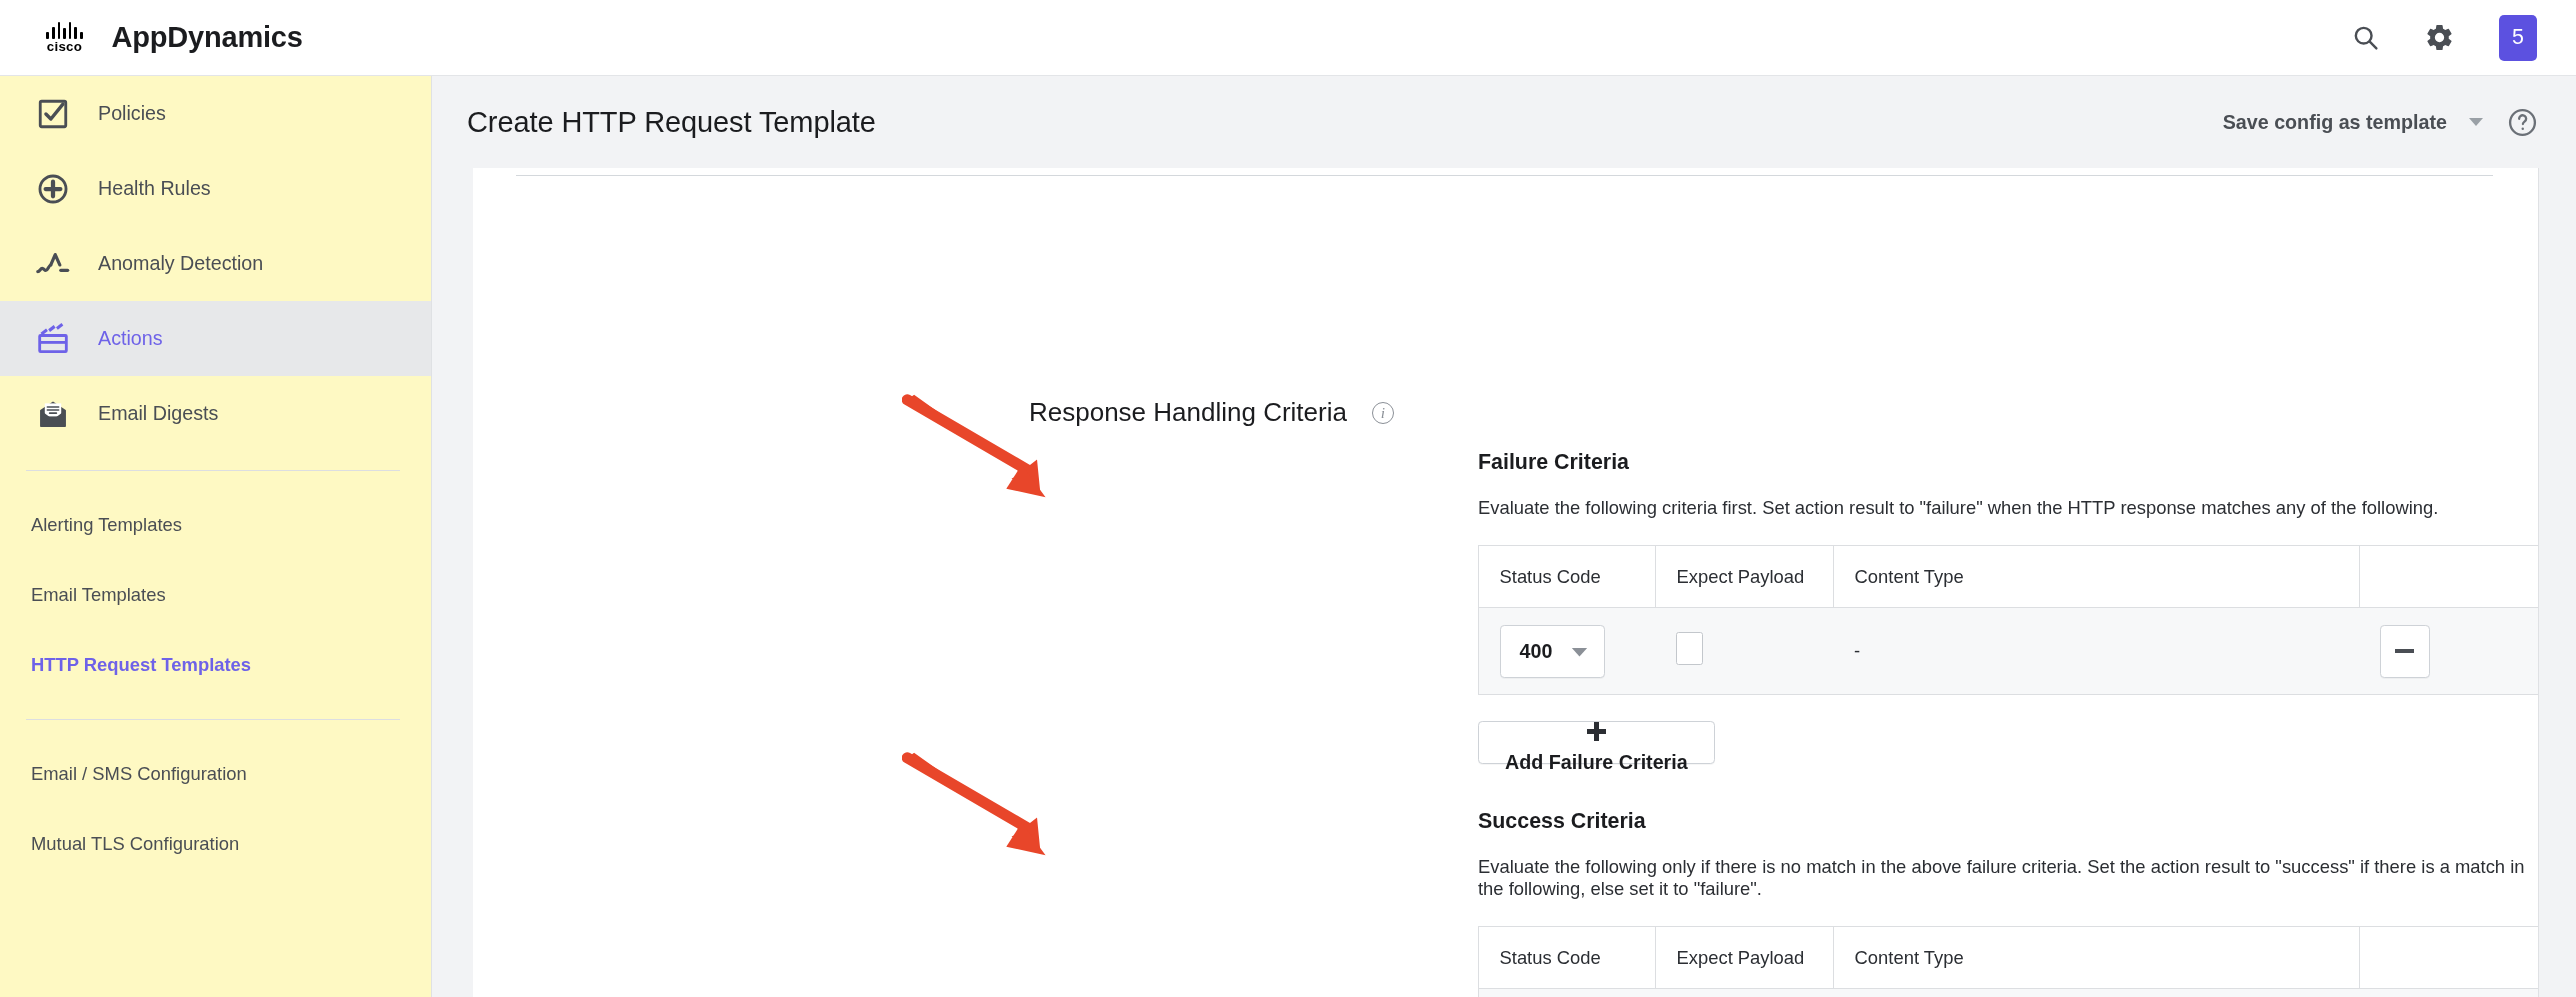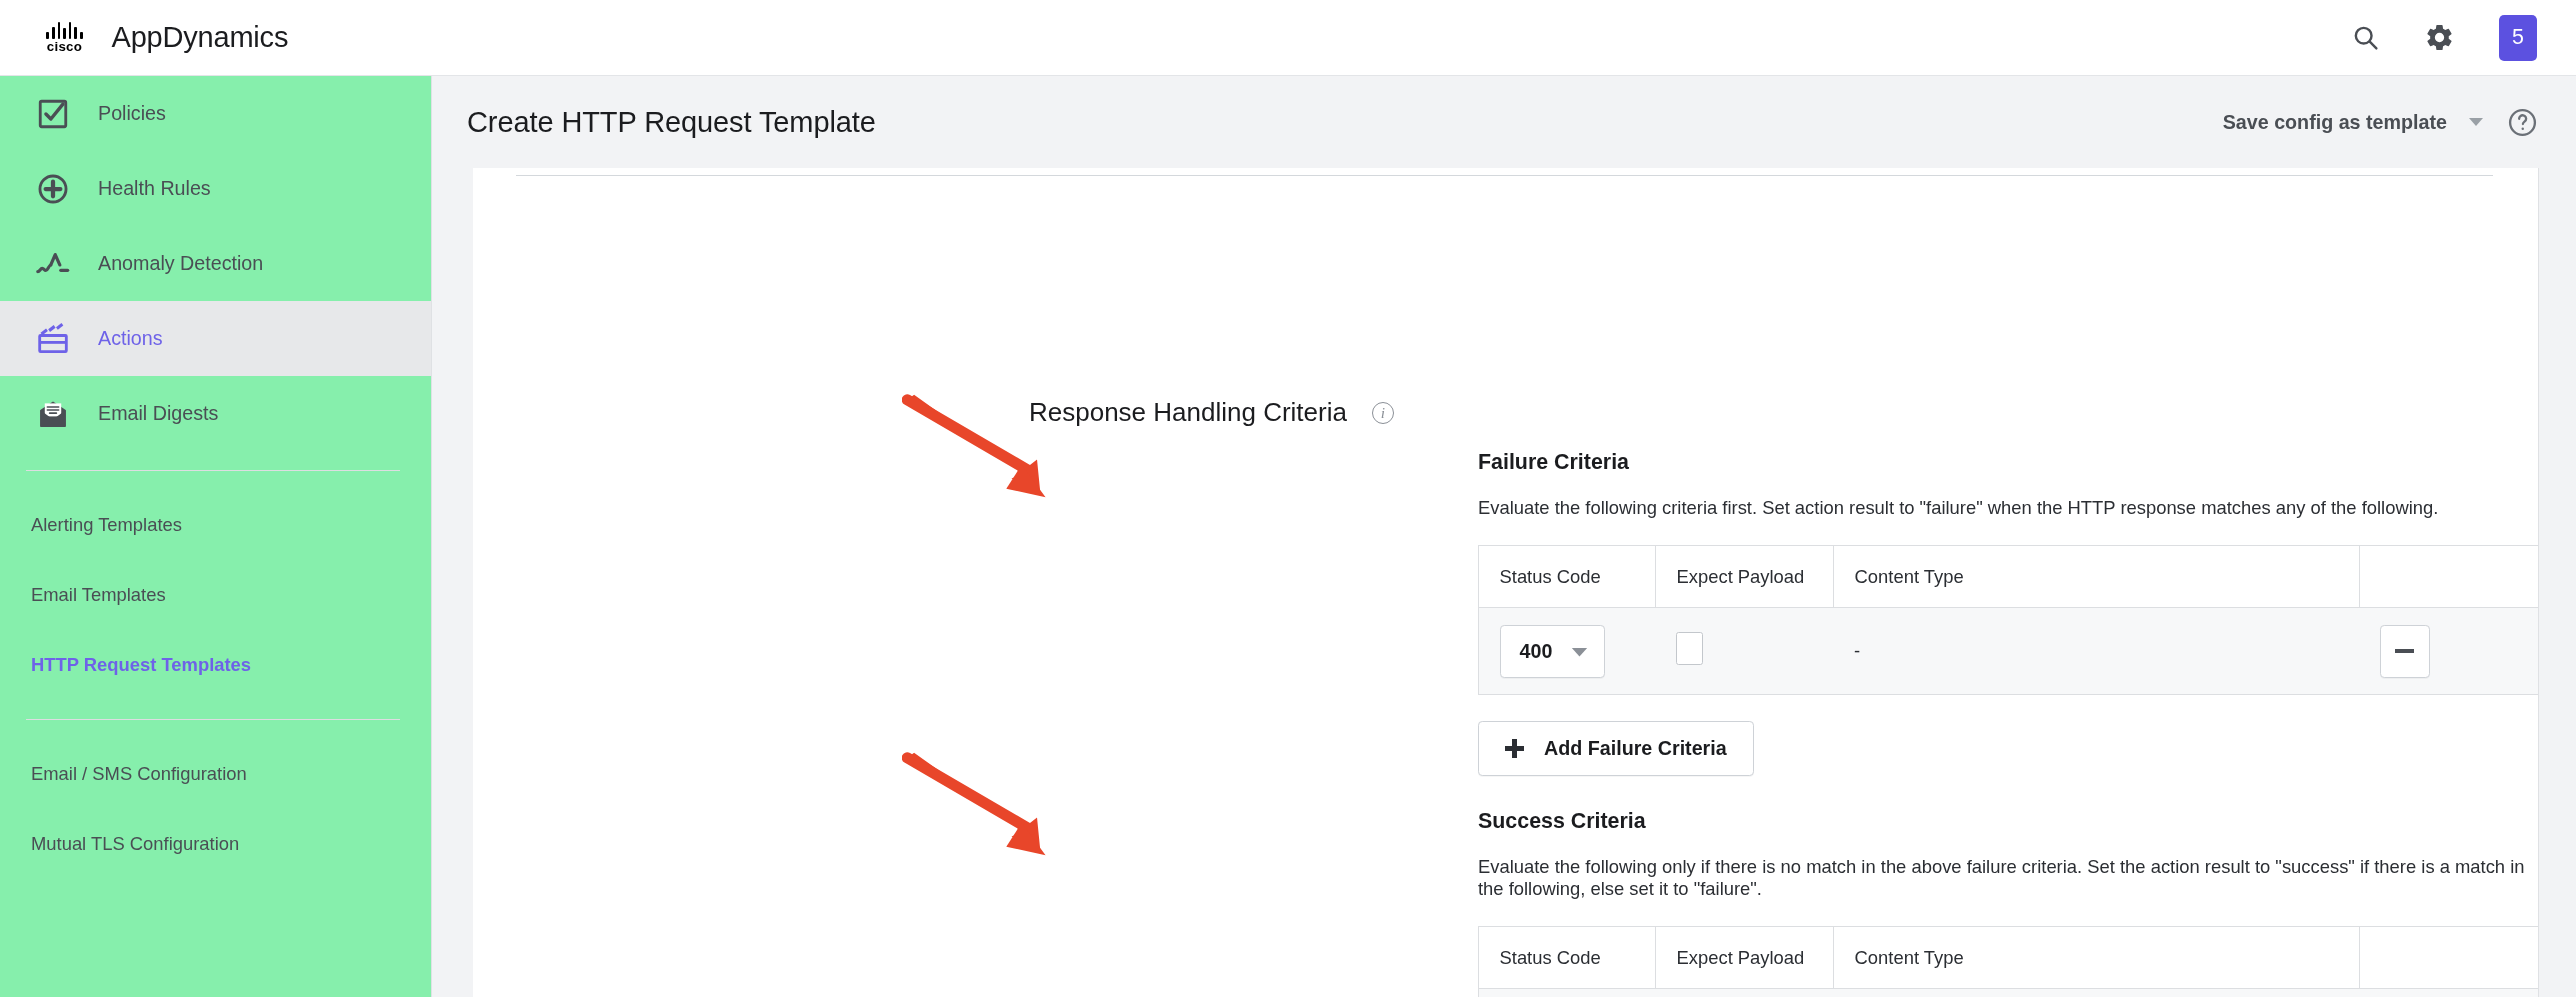--- a/index.html
+++ b/index.html
@@ -31,21 +31,21 @@
   .cisco-bars i:nth-child(3) { height: 16.2px; }
   .cisco-bars i:nth-child(4) { height: 10.3px; }
   .cisco-bars i:nth-child(5) { height: 16.2px; }
   .cisco-bars i:nth-child(6) { height: 12px; }
   .cisco-bars i:nth-child(7) { height: 6.8px; }
   .cisco-word {
     font-size: 13.3px; font-weight: bold; letter-spacing: 0.3px;
     color: #000; margin-top: 1.7px; line-height: 1;
   }
   .brand-name {
-    font-size: 29px; color: #1b1c1f; font-weight: 400;
+    font-size: 29px; color: #1b1c1f; font-weight: 700;
     letter-spacing: -0.2px; line-height: 1; text-align: right;
   }
   .navitems { display: flex; align-items: stretch; flex: 1; }
   .navitem {
     display: flex; align-items: center; justify-content: center;
     padding: 0 24px;
     font-size: 18px; color: #4f5359; cursor: pointer;
     white-space: nowrap;
   }
   .navitem.active { background: #e9e6fb; color: #6e62e8; }
@@ -57,21 +57,21 @@
   .badge-5 {
     width: 38px; height: 46px; background: #5c51e0; color: #fff;
     border-radius: 5.1px; display: flex; align-items: center; justify-content: center;
     font-size: 21.4px; font-weight: 400; cursor: pointer;
   }
 
   
   .sidebar {
     position: absolute; top: 76px; left: 0;
     width: 432px; height: 921px;
-    background: #86efac;
+    background: #fef9c3;
     border-right: 0.9px solid #dfe1e4;
     overflow: hidden;
   }
   .side-item {
     display: flex; align-items: center; gap: 24px;
     height: 75px; padding-left: 31px; cursor: pointer;
   }
   .side-item.active { background: #e7e8ea; }
   .side-item .s-ico { width: 43px; display: flex; align-items: center; justify-content: center; }
   .side-item .s-lbl { font-size: 19.7px; color: #4a4e54; }
@@ -171,25 +171,26 @@
   .minus-btn {
     width: 50px; height: 53px; background: #fff;
     border: 0.9px solid #ced2d7; border-radius: 4.3px; cursor: pointer;
     display: flex; align-items: center; justify-content: center;
     box-shadow: 0 0.9px 0.9px rgba(0,0,0,0.04);
   }
   .minus-btn i { display: block; width: 19px; height: 4.3px; background: #4a4e54; }
 
   .add-btn {
     margin-top: 26px;
-    display: inline-flex; align-items: center; gap: 20px;
+    display: inline-flex; align-items: center; gap: 29px;
     border: 0.9px solid #ced2d7; border-radius: 4.3px; background: #fff;
-    height: 55px; padding: 0 26px; cursor: pointer;
+    height: 43px; padding: 0 26px; cursor: pointer;
     font-size: 19.7px; font-weight: bold; color: #1b1c1f;
     box-shadow: 0 0.9px 0.9px rgba(0,0,0,0.04);
+    flex-direction: column;
   }
   .plus-g { position: relative; width: 19px; height: 19px; }
   .plus-g::before, .plus-g::after {
     content: ""; position: absolute; background: #2b2e33;
   }
   .plus-g::before { left: 0; top: 6.8px; width: 19px; height: 5.1px; }
   .plus-g::after  { top: 0; left: 6.8px; height: 19px; width: 5.1px; }
 
   
   .arrow-anno { position: absolute; pointer-events: none; }

